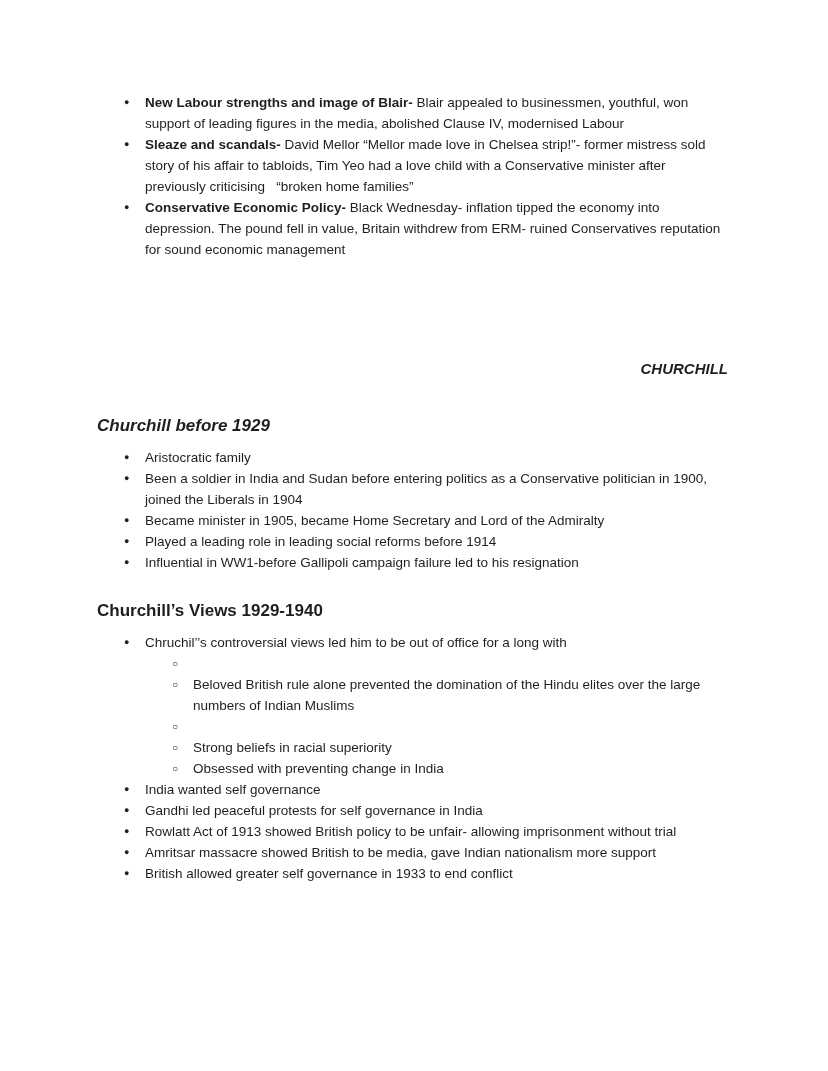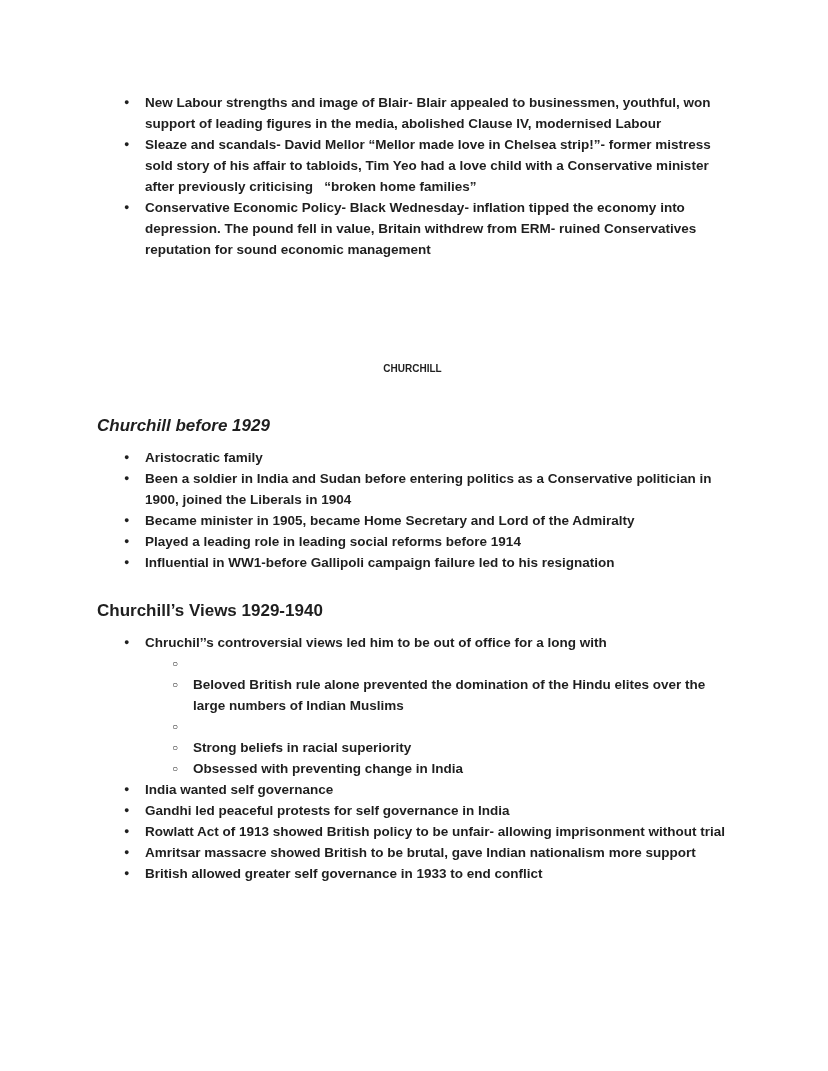--- a/index.html
+++ b/index.html
@@ -30,27 +30,28 @@
     flex: none;
     width: 24px;
     text-align: left;
     padding-left: 3px;
     font-size: 9px;
     line-height: 21px;
   }
   .li.l1 { padding-left: 24px; }
   .li.l2 { padding-left: 72px; }
   .li.l2 .marker { font-size: 10px; }
-  .li .txt { flex: 1 1 auto; font-weight: bold; }
+  .li .txt { flex: 1 1 auto; }
 
   .doc-title {
     margin-top: 98px;
-    text-align: center;
-    font-size: 10px;
+    text-align: right;
+    font-size: 15px;
     font-weight: bold;
+    font-style: italic;
     line-height: 21px;
   }
   .section-heading {
     font-size: 17px;
     font-weight: bold;
     line-height: 22px;
     margin: 27px 0 10px 0;
   }
   .section-heading.first { margin-top: 36px; }
   .section-heading.italic { font-style: italic; }
@@ -143,21 +144,21 @@
     <div class="li l1">
       <span class="marker">●</span>
       <p class="txt">Gandhi led peaceful protests for self governance in India</p>
     </div>
     <div class="li l1">
       <span class="marker">●</span>
       <p class="txt">Rowlatt Act of 1913 showed British policy to be unfair- allowing imprisonment without trial</p>
     </div>
     <div class="li l1">
       <span class="marker">●</span>
-      <p class="txt">Amritsar massacre showed British to be brutal, gave Indian nationalism more support</p>
+      <p class="txt">Amritsar massacre showed British to be media, gave Indian nationalism more support</p>
     </div>
     <div class="li l1">
       <span class="marker">●</span>
       <p class="txt">British allowed greater self governance in 1933 to end conflict</p>
     </div>
   </div>
 
 </div>
 
 </body></html>

